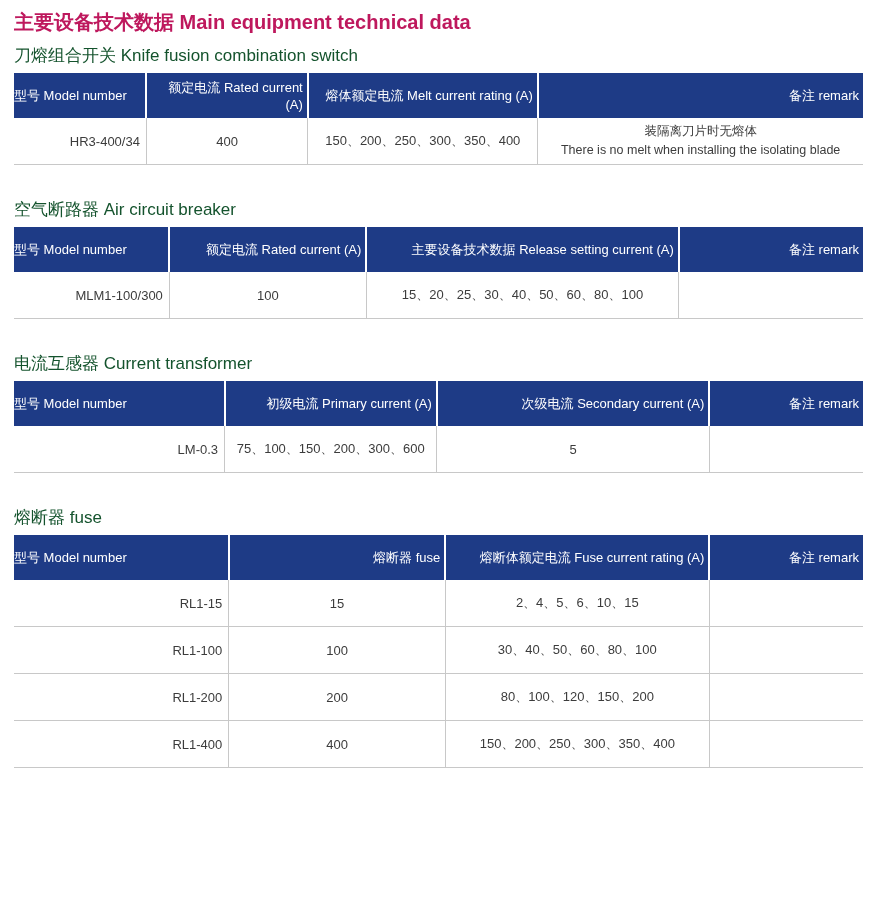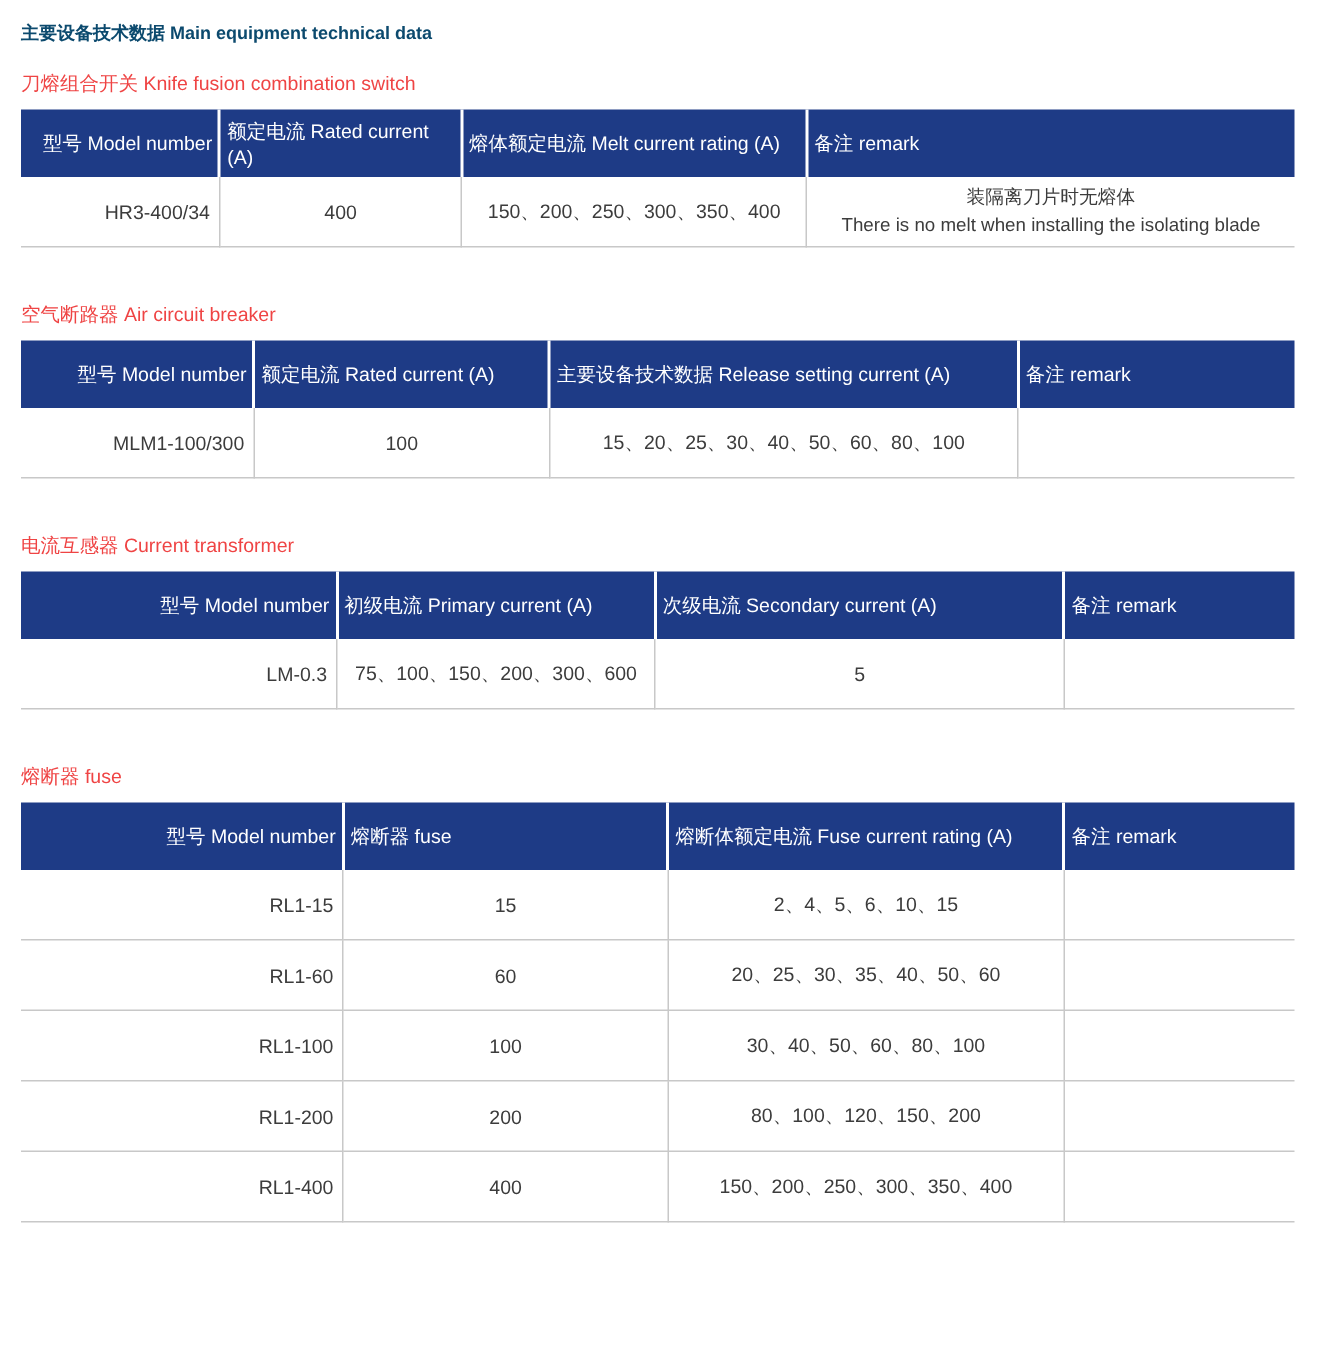--- a/index.html
+++ b/index.html
@@ -4,50 +4,50 @@
 <style>
   html, body { margin: 0; padding: 0; background: #ffffff; }
   body {
     width: 878px;
     box-sizing: border-box;
     padding: 12px 15px 8px 14px;
     font-family: "Liberation Sans", "DejaVu Sans", sans-serif;
     color: #3c3c3c;
   }
   .page-title {
-    font-size: 12px;
+    font-size: 20px;
     font-weight: 700;
-    color: #0c4a6e;
+    color: #be185d;
     margin: 0;
     line-height: 20px;
   }
   .block .section-label {
-    font-size: 13px;
-    color: #ef4444;
+    font-size: 17px;
+    color: #14532d;
     margin: 37px 0 10px 0;
     line-height: 15px;
   }
   .block:first-of-type .section-label { margin-top: 16px; }
   table {
     width: 100%;
     border-collapse: collapse;
     table-layout: fixed;
   }
   thead th {
     background: #1e3b86;
     color: #ffffff;
     font-weight: 400;
     font-size: 13px;
     height: 45px;
-    text-align: left;
+    text-align: right;
     padding: 0 4px;
     border-right: 2px solid #ffffff;
     vertical-align: middle;
   }
-  thead th:first-child { text-align: right; padding-left: 10px; }
+  thead th:first-child { text-align: left; padding-left: 0; }
   thead th:last-child { border-right: none; }
   tbody td {
     height: 46px;
     font-size: 13px;
     color: #3c3c3c;
     text-align: center;
     vertical-align: middle;
     padding: 0 6px;
     border-right: 1px solid #c8c8c8;
     border-bottom: 1px solid #c8c8c8;
@@ -169,26 +169,20 @@
       </tr>
     </thead>
     <tbody>
       <tr>
         <td>RL1-15</td>
         <td>15</td>
         <td>2、4、5、6、10、15</td>
         <td></td>
       </tr>
       <tr>
-        <td>RL1-60</td>
-        <td>60</td>
-        <td>20、25、30、35、40、50、60</td>
-        <td></td>
-      </tr>
-      <tr>
         <td>RL1-100</td>
         <td>100</td>
         <td>30、40、50、60、80、100</td>
         <td></td>
       </tr>
       <tr>
         <td>RL1-200</td>
         <td>200</td>
         <td>80、100、120、150、200</td>
         <td></td>

